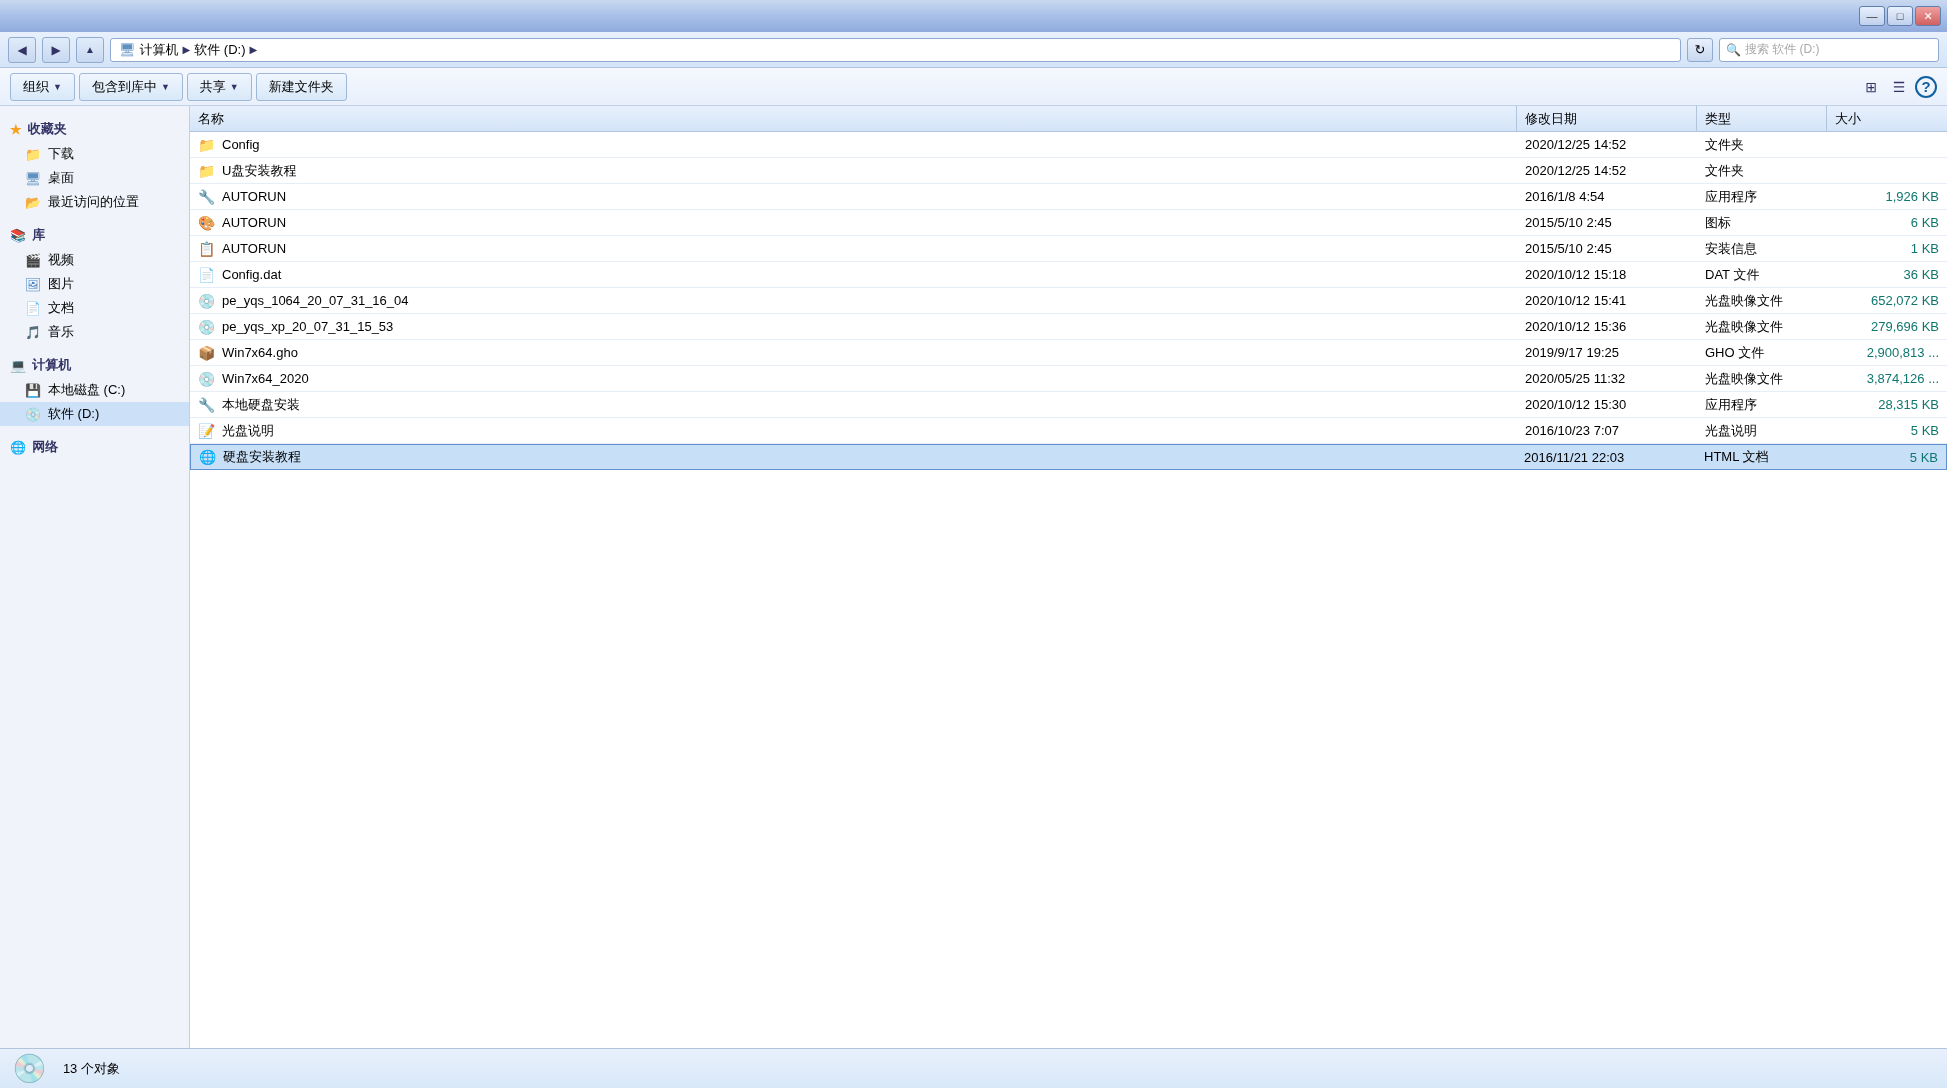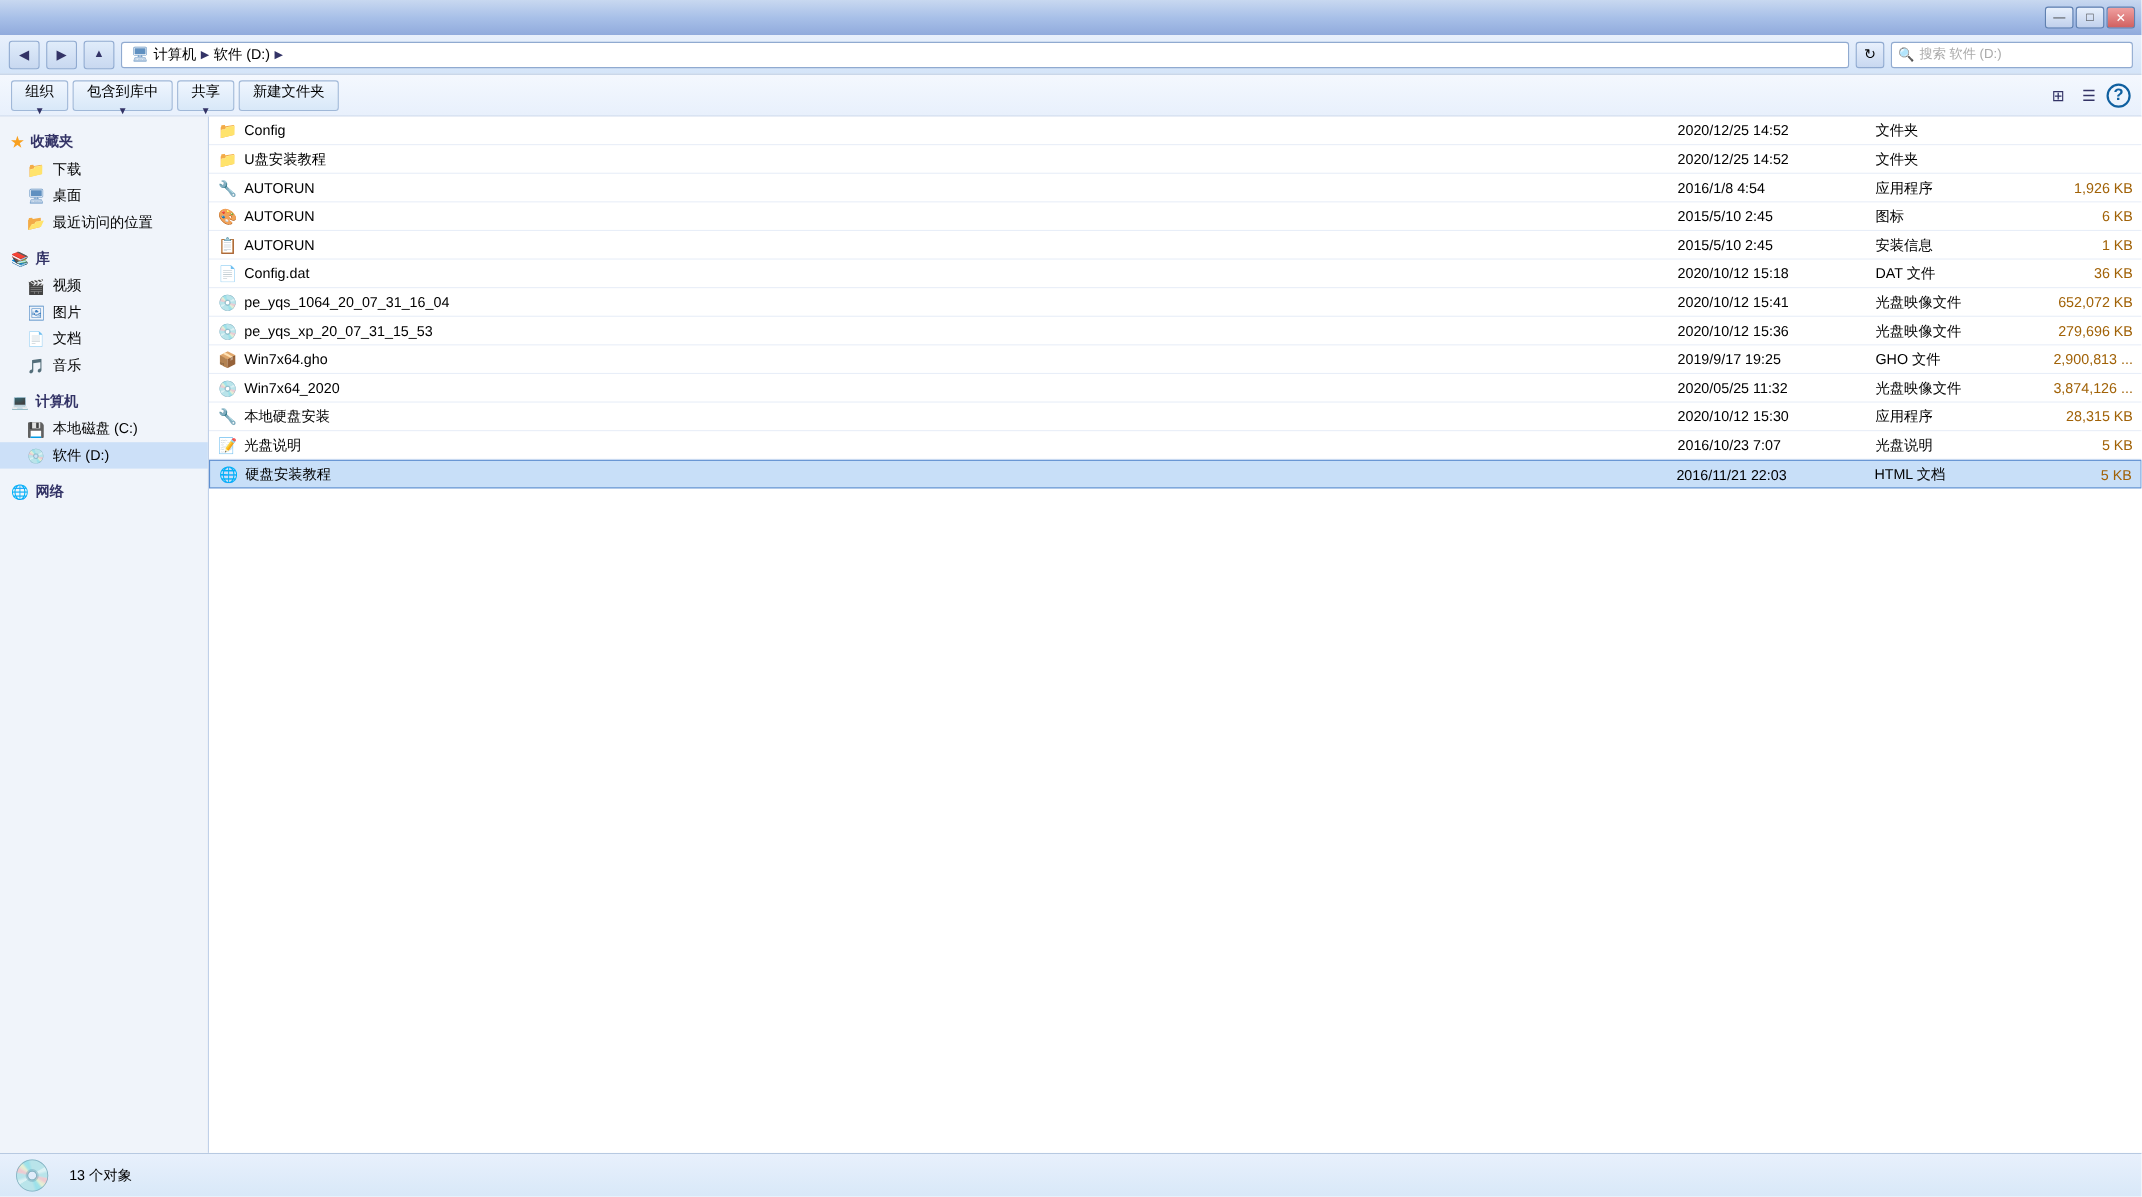--- a/index.html
+++ b/index.html
@@ -118,21 +118,20 @@
       padding: 0 12px;
       background: linear-gradient(to bottom, #f0f6fe, #d8e8f8);
       border: 1px solid #a0b8d8;
       border-radius: 3px;
       cursor: pointer;
       display: flex;
       align-items: center;
       gap: 4px;
       font-size: 13px;
       color: #000;
-      flex-direction: column;
     }
     .toolbar-btn .arrow { font-size: 9px; color: #336; }
 
     
     .main {
       display: flex;
       height: calc(1088px - 32px - 36px - 38px - 40px);
     }
 
     
@@ -219,21 +218,21 @@
       white-space: nowrap;
       overflow: hidden;
       text-overflow: ellipsis;
       display: flex;
       align-items: center;
       gap: 6px;
     }
     .file-cell-right {
       padding: 0 8px;
       font-size: 13px;
-      color: #a16207;
+      color: #0f766e;
       text-align: right;
       display: flex;
       align-items: center;
       justify-content: flex-end;
     }
 
     
     .statusbar {
       height: 40px;
       background: linear-gradient(to bottom, #e8f0fc, #d8e8f8);
@@ -385,20 +384,26 @@
     <div class="sidebar-section">
       <div class="sidebar-header">
         <span style="color:#6080c0;">🌐</span>
         <span>网络</span>
       </div>
     </div>
   </div>
 
   <div class="filelist">
 
+    <div class="filelist-header">
+      <div class="col-header">名称</div>
+      <div class="col-header">修改日期</div>
+      <div class="col-header">类型</div>
+      <div class="col-header">大小</div>
+    </div>
 
     <div id="file-rows-container">
         <div class="file-row">
     <div class="file-cell">
       <span class="fi">📁</span>
       <span>Config</span>
     </div>
     <div class="file-cell">2020/12/25 14:52</div>
     <div class="file-cell">文件夹</div>
     <div class="file-cell-right"></div>

